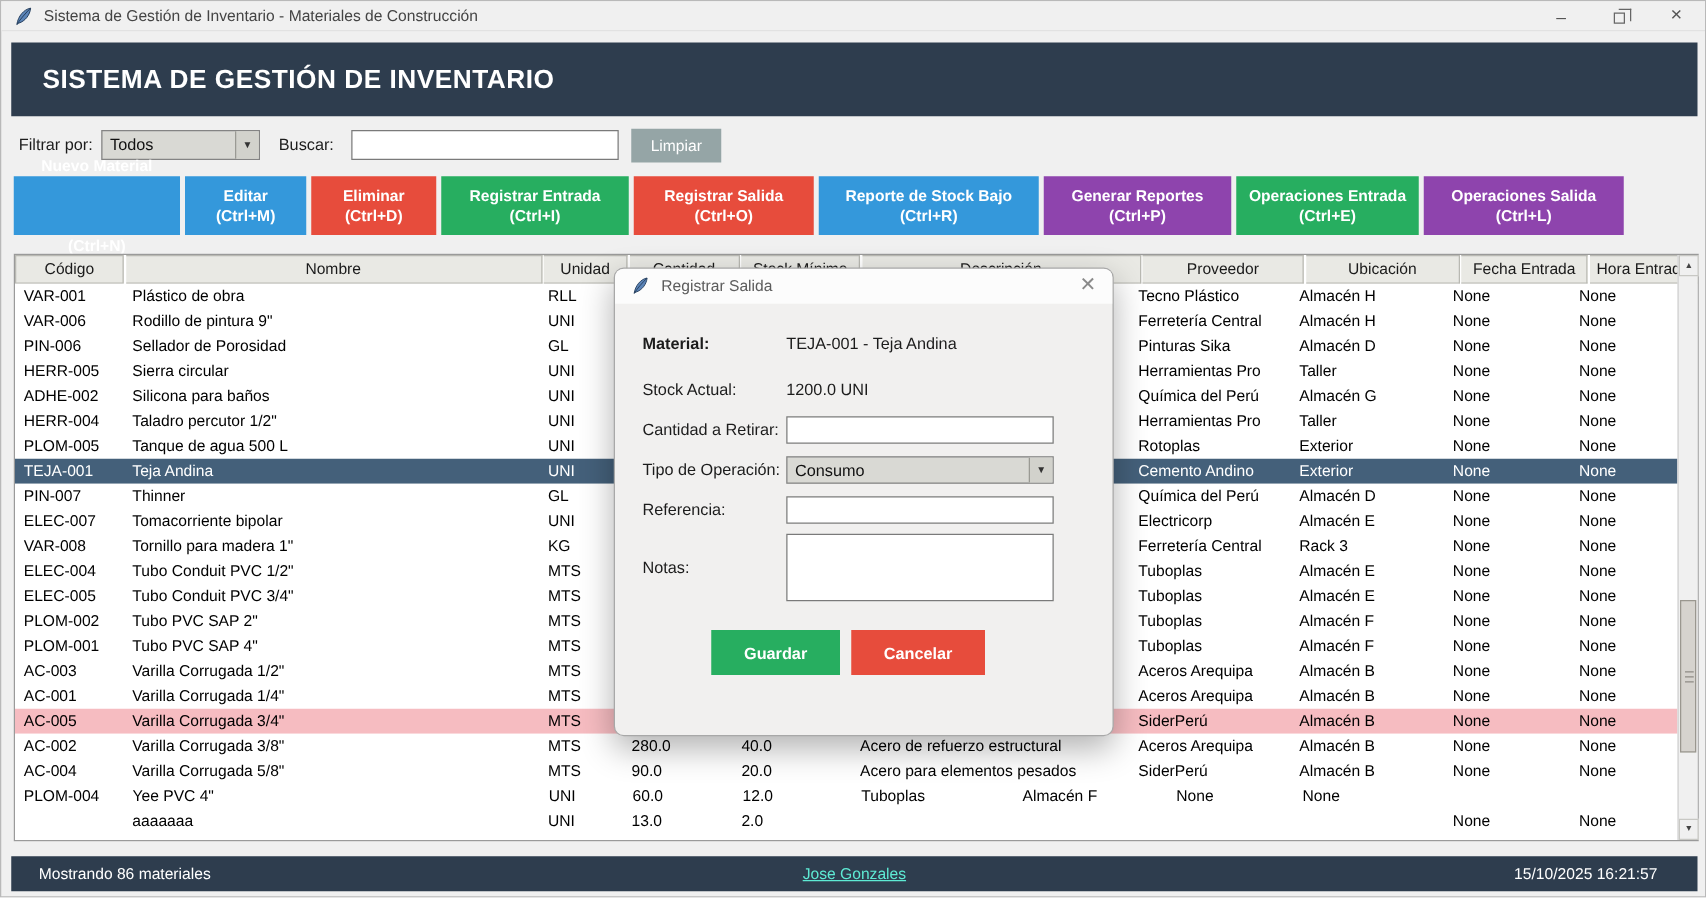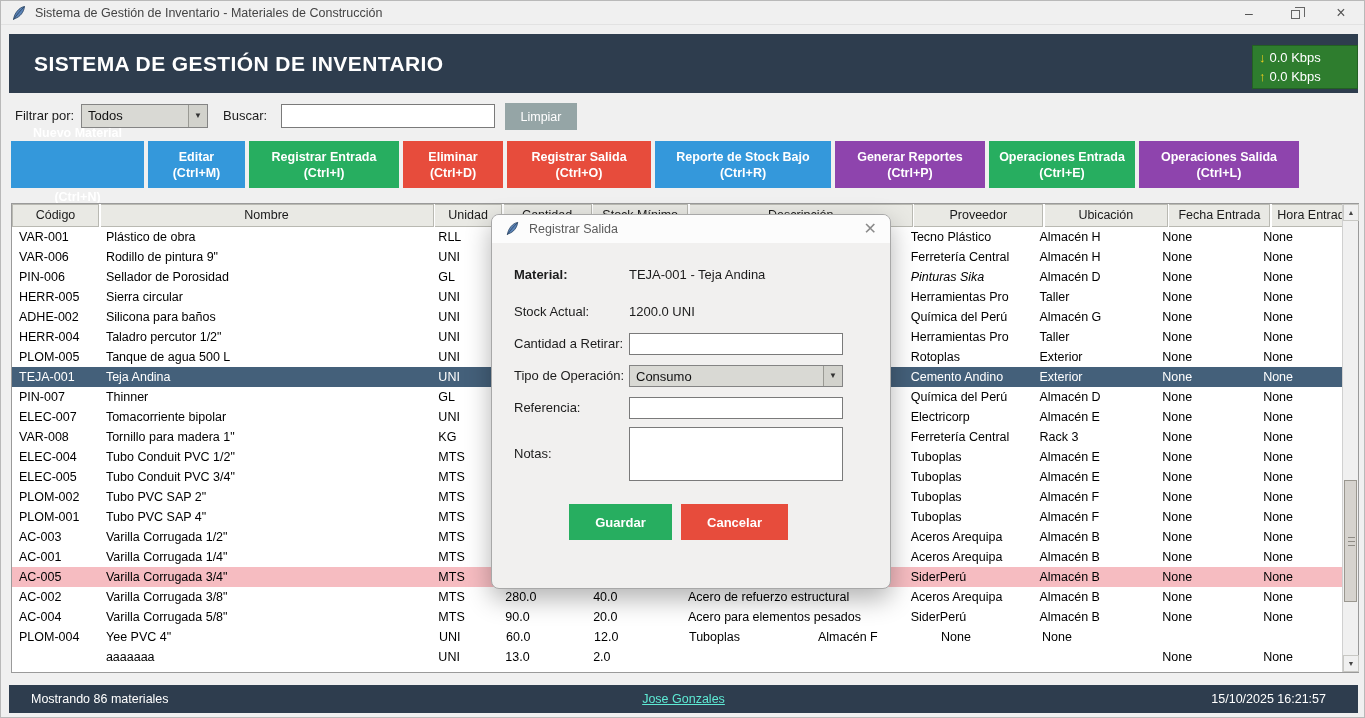--- a/index.html
+++ b/index.html
@@ -109,24 +109,20 @@
       <div class="win-btn min">–</div>
       <div class="win-btn">
           <span class="restore-glyph"></span>
         </div>
       <div class="win-btn close">×</div>
     </div>
   </div>
 
   <div class="banner">
     <h1>SISTEMA DE GESTIÓN DE INVENTARIO</h1>
-    <div class="netmon">
-      <div><span class="arr">↓</span><span>0.0 Kbps</span></div>
-      <div><span class="arr">↑</span><span>0.0 Kbps</span></div>
-    </div>
   </div>
 
   <div class="filterbar">
     <span class="flabel" style="left:14px">Filtrar por:</span>
     <div class="combo" style="left:80px; top:3px; width:127px; height:24px;">
       <span>Todos</span>
       <span class="arrowbox">▼</span>
     </div>
     <span class="flabel" style="left:222px">Buscar:</span>
     <input class="tinput" style="left: 280px; top: 3px; width: 214px; height: 24px;" value="">
@@ -135,27 +131,27 @@
 
   <div class="toolbar" id="toolbar">
       <div class="tbtn" style="width: 133px; background: rgb(52, 152, 219); gap: 48px;">
         <span>Nuevo Material</span>
         <span>(Ctrl+N)</span>
       </div>
       <div class="tbtn" style="width: 97px; background: rgb(52, 152, 219);">
         <span>Editar</span>
         <span>(Ctrl+M)</span>
       </div>
+      <div class="tbtn" style="width: 100px; background: rgb(231, 76, 60);">
+        <span>Eliminar</span>
+        <span>(Ctrl+D)</span>
+      </div>
       <div class="tbtn" style="width: 150px; background: rgb(39, 174, 96);">
         <span>Registrar Entrada</span>
         <span>(Ctrl+I)</span>
-      </div>
-      <div class="tbtn" style="width: 100px; background: rgb(231, 76, 60);">
-        <span>Eliminar</span>
-        <span>(Ctrl+D)</span>
       </div>
       <div class="tbtn" style="width: 144px; background: rgb(231, 76, 60);">
         <span>Registrar Salida</span>
         <span>(Ctrl+O)</span>
       </div>
       <div class="tbtn" style="width: 176px; background: rgb(52, 152, 219);">
         <span>Reporte de Stock Bajo</span>
         <span>(Ctrl+R)</span>
       </div>
       <div class="tbtn" style="width: 150px; background: rgb(142, 68, 173);">
@@ -210,21 +206,21 @@
           <div class="tcell" style="width: 101px;">None</div>
           <div class="tcell" style="width: 86px;">None</div>
         </div>
         <div class="trow">
           <div class="tcell" style="width: 87px;">PIN-006</div>
           <div class="tcell" style="width: 333px;">Sellador de Porosidad</div>
           <div class="tcell" style="width: 67px;">GL</div>
           <div class="tcell" style="width: 88px;"></div>
           <div class="tcell" style="width: 95px;"></div>
           <div class="tcell" style="width: 223px;"></div>
-          <div class="tcell" style="width: 129px; font-style: italic;">Pinturas Sika</div>
+          <div class="tcell" style="width: 129px;">Pinturas Sika</div>
           <div class="tcell" style="width: 123px;">Almacén D</div>
           <div class="tcell" style="width: 101px;">None</div>
           <div class="tcell" style="width: 86px;">None</div>
         </div>
         <div class="trow">
           <div class="tcell" style="width: 87px;">HERR-005</div>
           <div class="tcell" style="width: 333px;">Sierra circular</div>
           <div class="tcell" style="width: 67px;">UNI</div>
           <div class="tcell" style="width: 88px;"></div>
           <div class="tcell" style="width: 95px;"></div>

